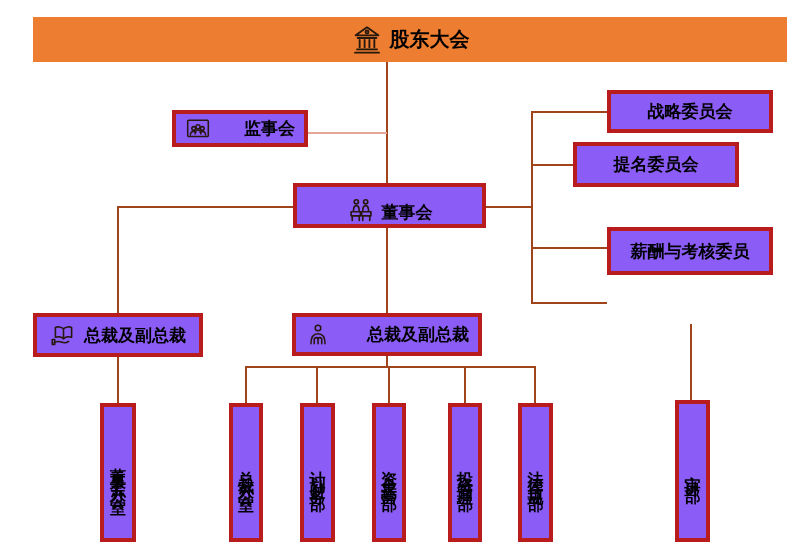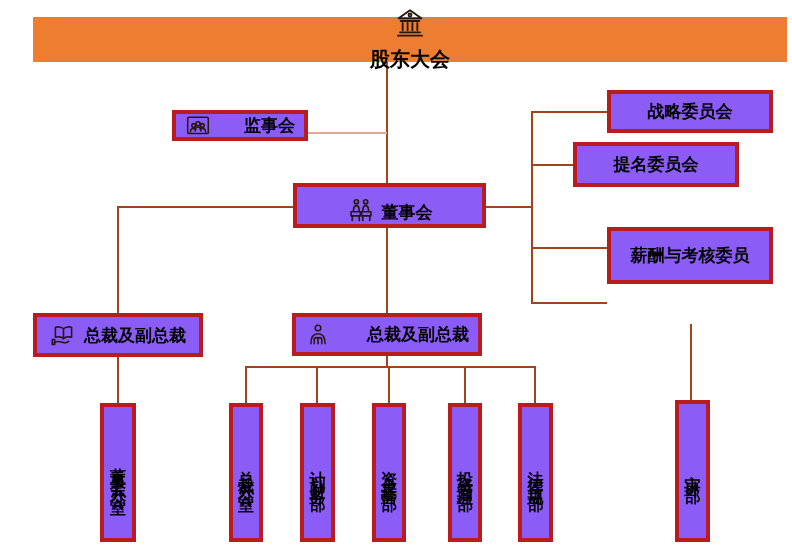--- a/index.html
+++ b/index.html
@@ -46,38 +46,38 @@
   <div class="line v" style="left:690px;top:324px;height:76px;"></div>
   <div class="line v" style="left:386px;top:228px;height:85px;"></div>
   <div class="line v" style="left:386px;top:356px;height:12px;"></div>
   <div class="line h" style="left:245px;top:366px;width:291px;"></div>
   <div class="line v" style="left:245px;top:366px;height:37px;"></div>
   <div class="line v" style="left:316px;top:366px;height:37px;"></div>
   <div class="line v" style="left:388px;top:366px;height:37px;"></div>
   <div class="line v" style="left:464px;top:366px;height:37px;"></div>
   <div class="line v" style="left:534px;top:366px;height:37px;"></div>
 
-  <div class="box banner" style="left:33px;top:17px;width:754px;height:45px;flex-direction:column;">
+  <div class="box banner" style="left:33px;top:17px;width:754px;height:45px;">
     <span class="icon">
       <svg width="32" height="32" viewBox="0 0 24 24">
         <path d="M12 2.5 L3.5 8.5 H20.5 Z"></path>
         <circle cx="12" cy="6" r="1.1"></circle>
         <line x1="5" y1="10.5" x2="19" y2="10.5"></line>
         <line x1="6.5" y1="12" x2="6.5" y2="17.5"></line>
         <line x1="10.2" y1="12" x2="10.2" y2="17.5"></line>
         <line x1="13.8" y1="12" x2="13.8" y2="17.5"></line>
         <line x1="17.5" y1="12" x2="17.5" y2="17.5"></line>
         <line x1="4.5" y1="19" x2="19.5" y2="19"></line>
         <line x1="3" y1="21.5" x2="21" y2="21.5"></line>
       </svg>
     </span>
     <span>股东大会</span>
   </div>
 
-  <div class="box mid" style="left:172px;top:110px;width:136px;height:31px;gap:33px;">
+  <div class="box mid" style="left:172px;top:110px;width:136px;height:37px;gap:33px;">
     <span class="icon">
       <svg width="26" height="26" viewBox="0 0 24 24">
         <rect x="2.5" y="4" width="19" height="15" rx="1"></rect>
         <circle cx="8" cy="11.5" r="1.7"></circle>
         <circle cx="12" cy="10" r="1.9"></circle>
         <circle cx="16" cy="11.5" r="1.7"></circle>
         <path d="M5 17.5 C5 15.5 6.5 14.3 8 14.3 C9 14.3 9.6 14.7 10 15.2"></path>
         <path d="M9.3 16.5 C9.5 13.9 10.8 13 12 13 C13.2 13 14.5 13.9 14.7 16.5"></path>
         <path d="M14 15.2 C14.4 14.7 15 14.3 16 14.3 C17.5 14.3 19 15.5 19 17.5"></path>
       </svg>
@@ -102,21 +102,21 @@
     </span>
     <span>董事会</span>
   </div>
 
   <div class="box committee" style="left:607px;top:90px;width:166px;height:43px;">
     <span>战略委员会</span>
   </div>
   <div class="box committee" style="left:573px;top:142px;width:166px;height:45px;">
     <span>提名委员会</span>
   </div>
-  <div class="box committee" style="left:607px;top:227px;width:166px;height:57px;">
+  <div class="box committee" style="left:607px;top:227px;width:166px;height:48px;">
     <span>薪酬与考核委员</span>
   </div>
 
   <div class="box mid" style="left:33px;top:313px;width:170px;height:44px;">
     <span class="icon">
       <svg width="27" height="27" viewBox="0 0 24 24">
         <path d="M12 6 C10 4.2 6.5 4 4.8 4.8 V13.5 C6.8 12.8 10.2 13 12 14.8 C13.8 13 17.2 12.8 19.2 13.5 V4.8 C17.5 4 14 4.2 12 6 Z"></path>
         <line x1="12" y1="6" x2="12" y2="14.8"></line>
         <path d="M3.5 18.5 C5.5 17.2 8 17 10 17.8 C12 18.6 15 18.4 16.5 17.2"></path>
         <rect x="2" y="15.5" width="2.2" height="4.5"></rect>

